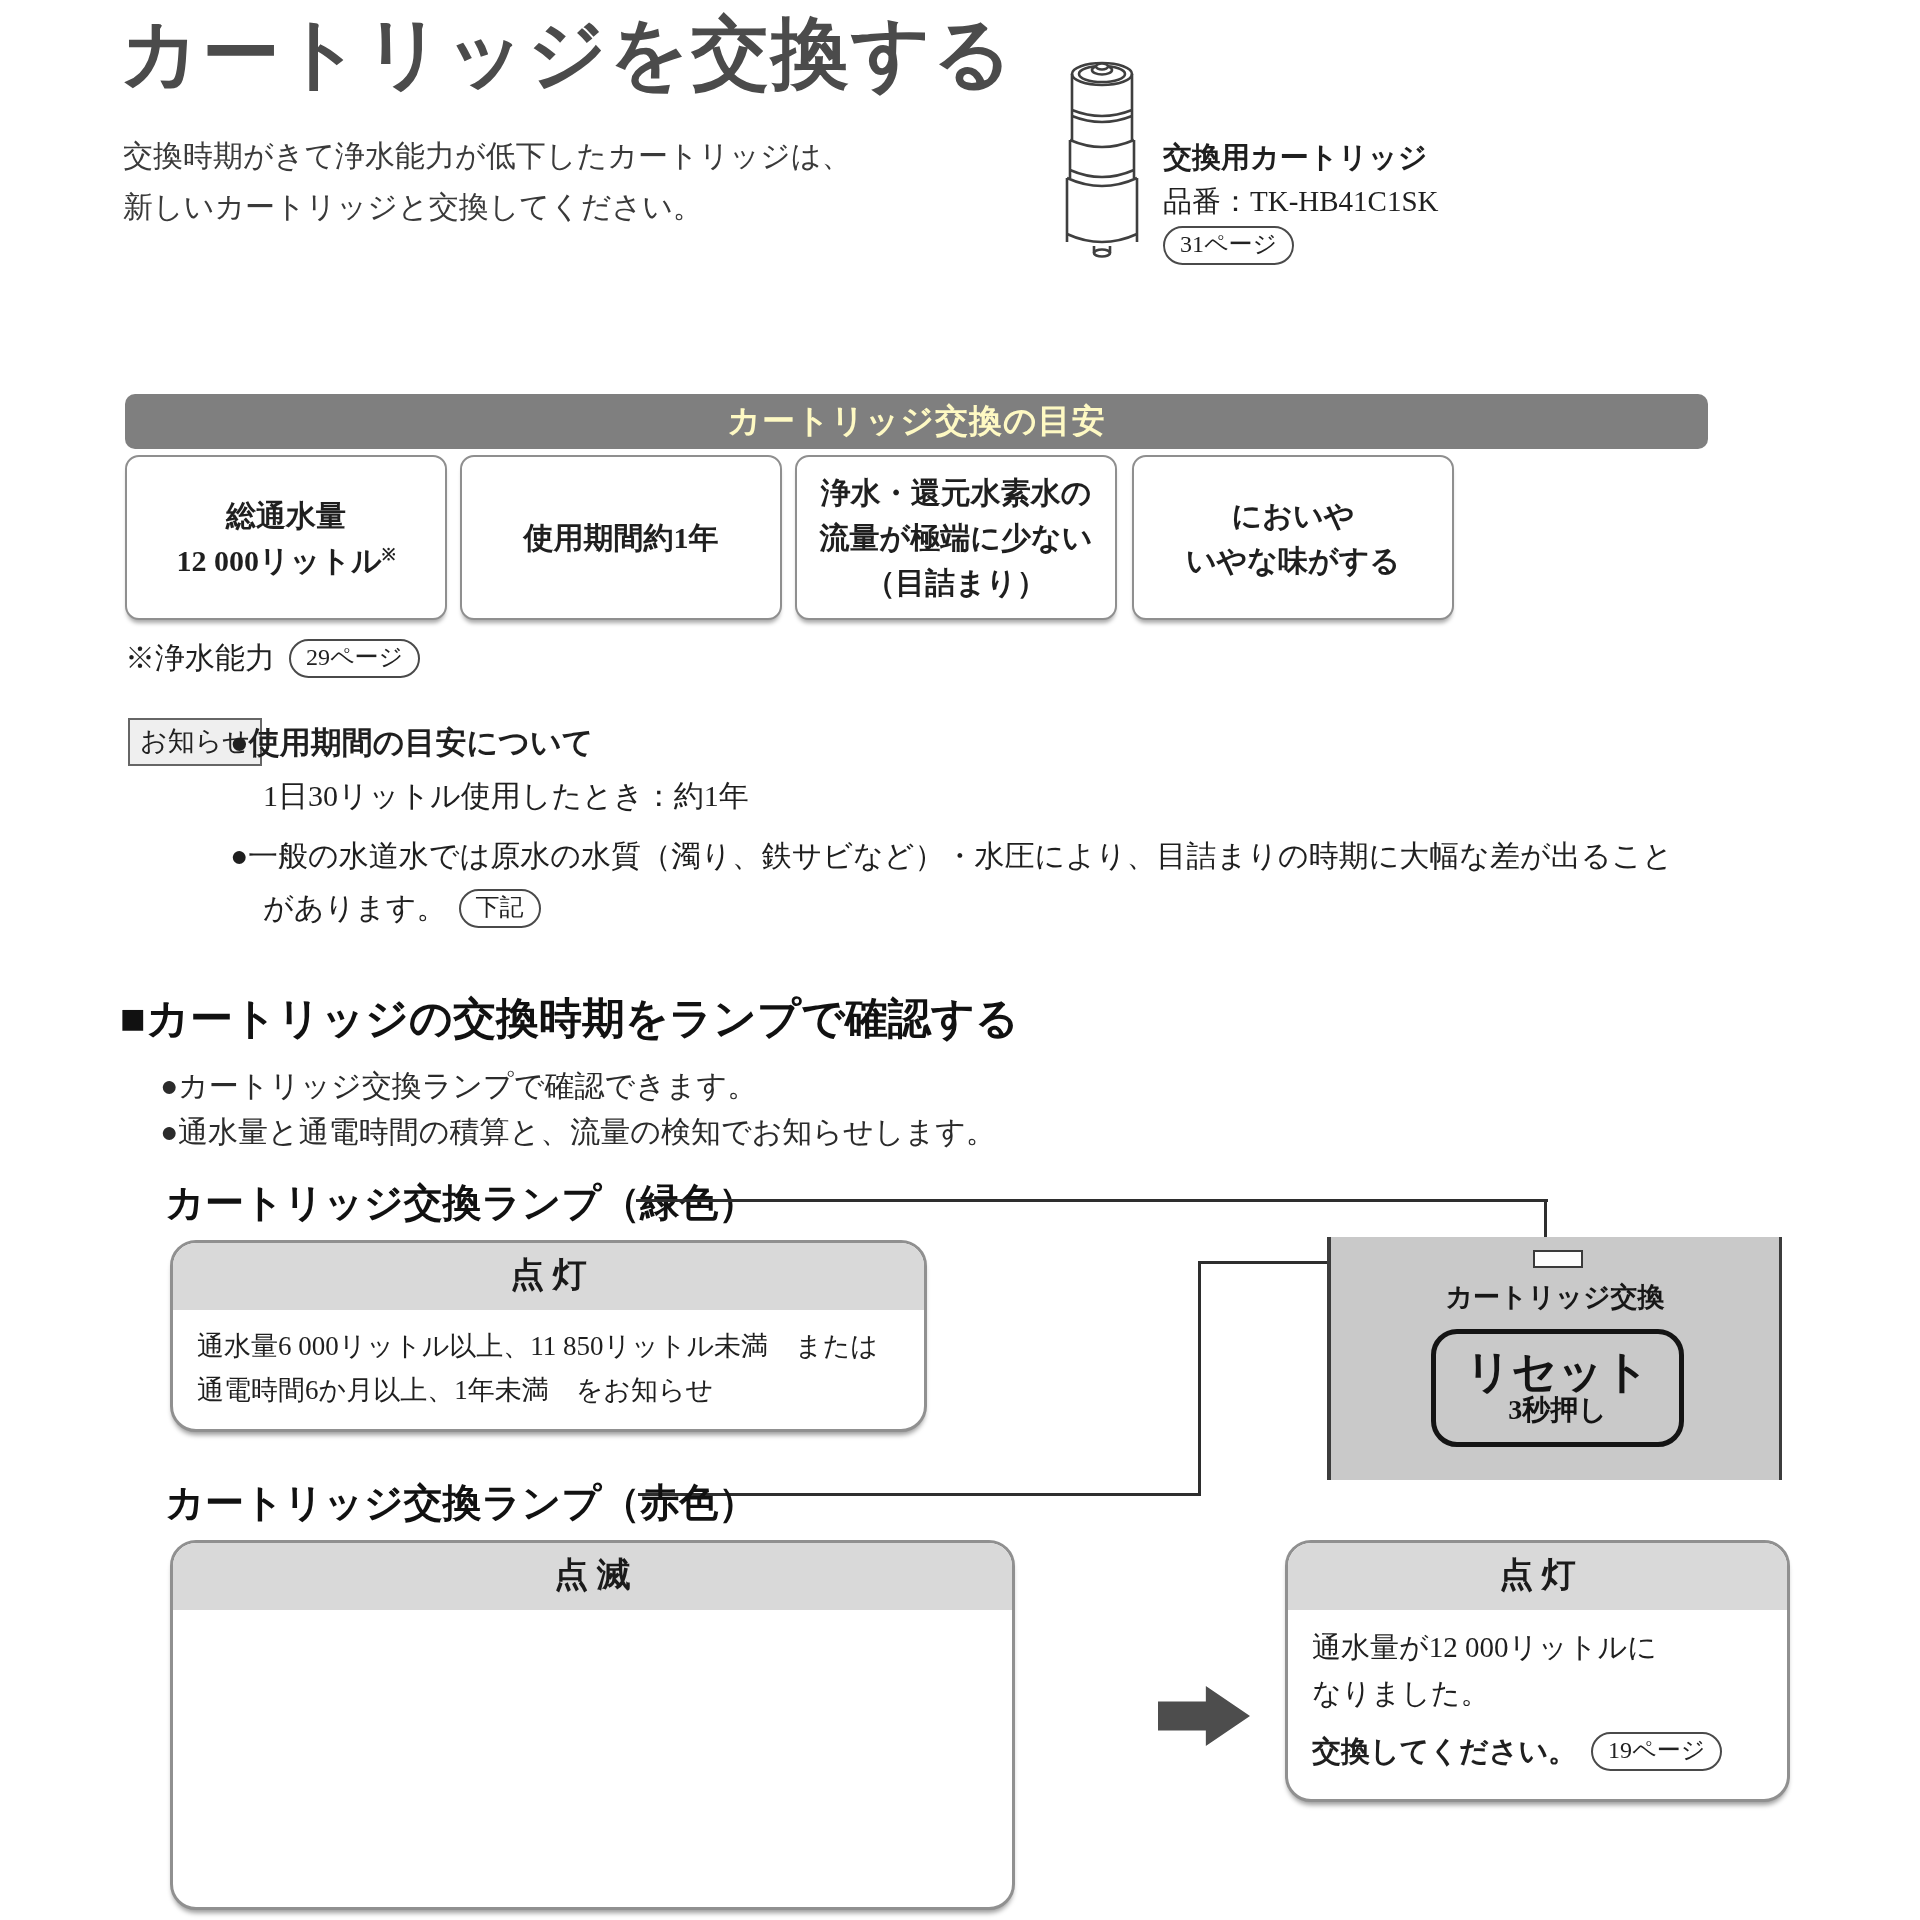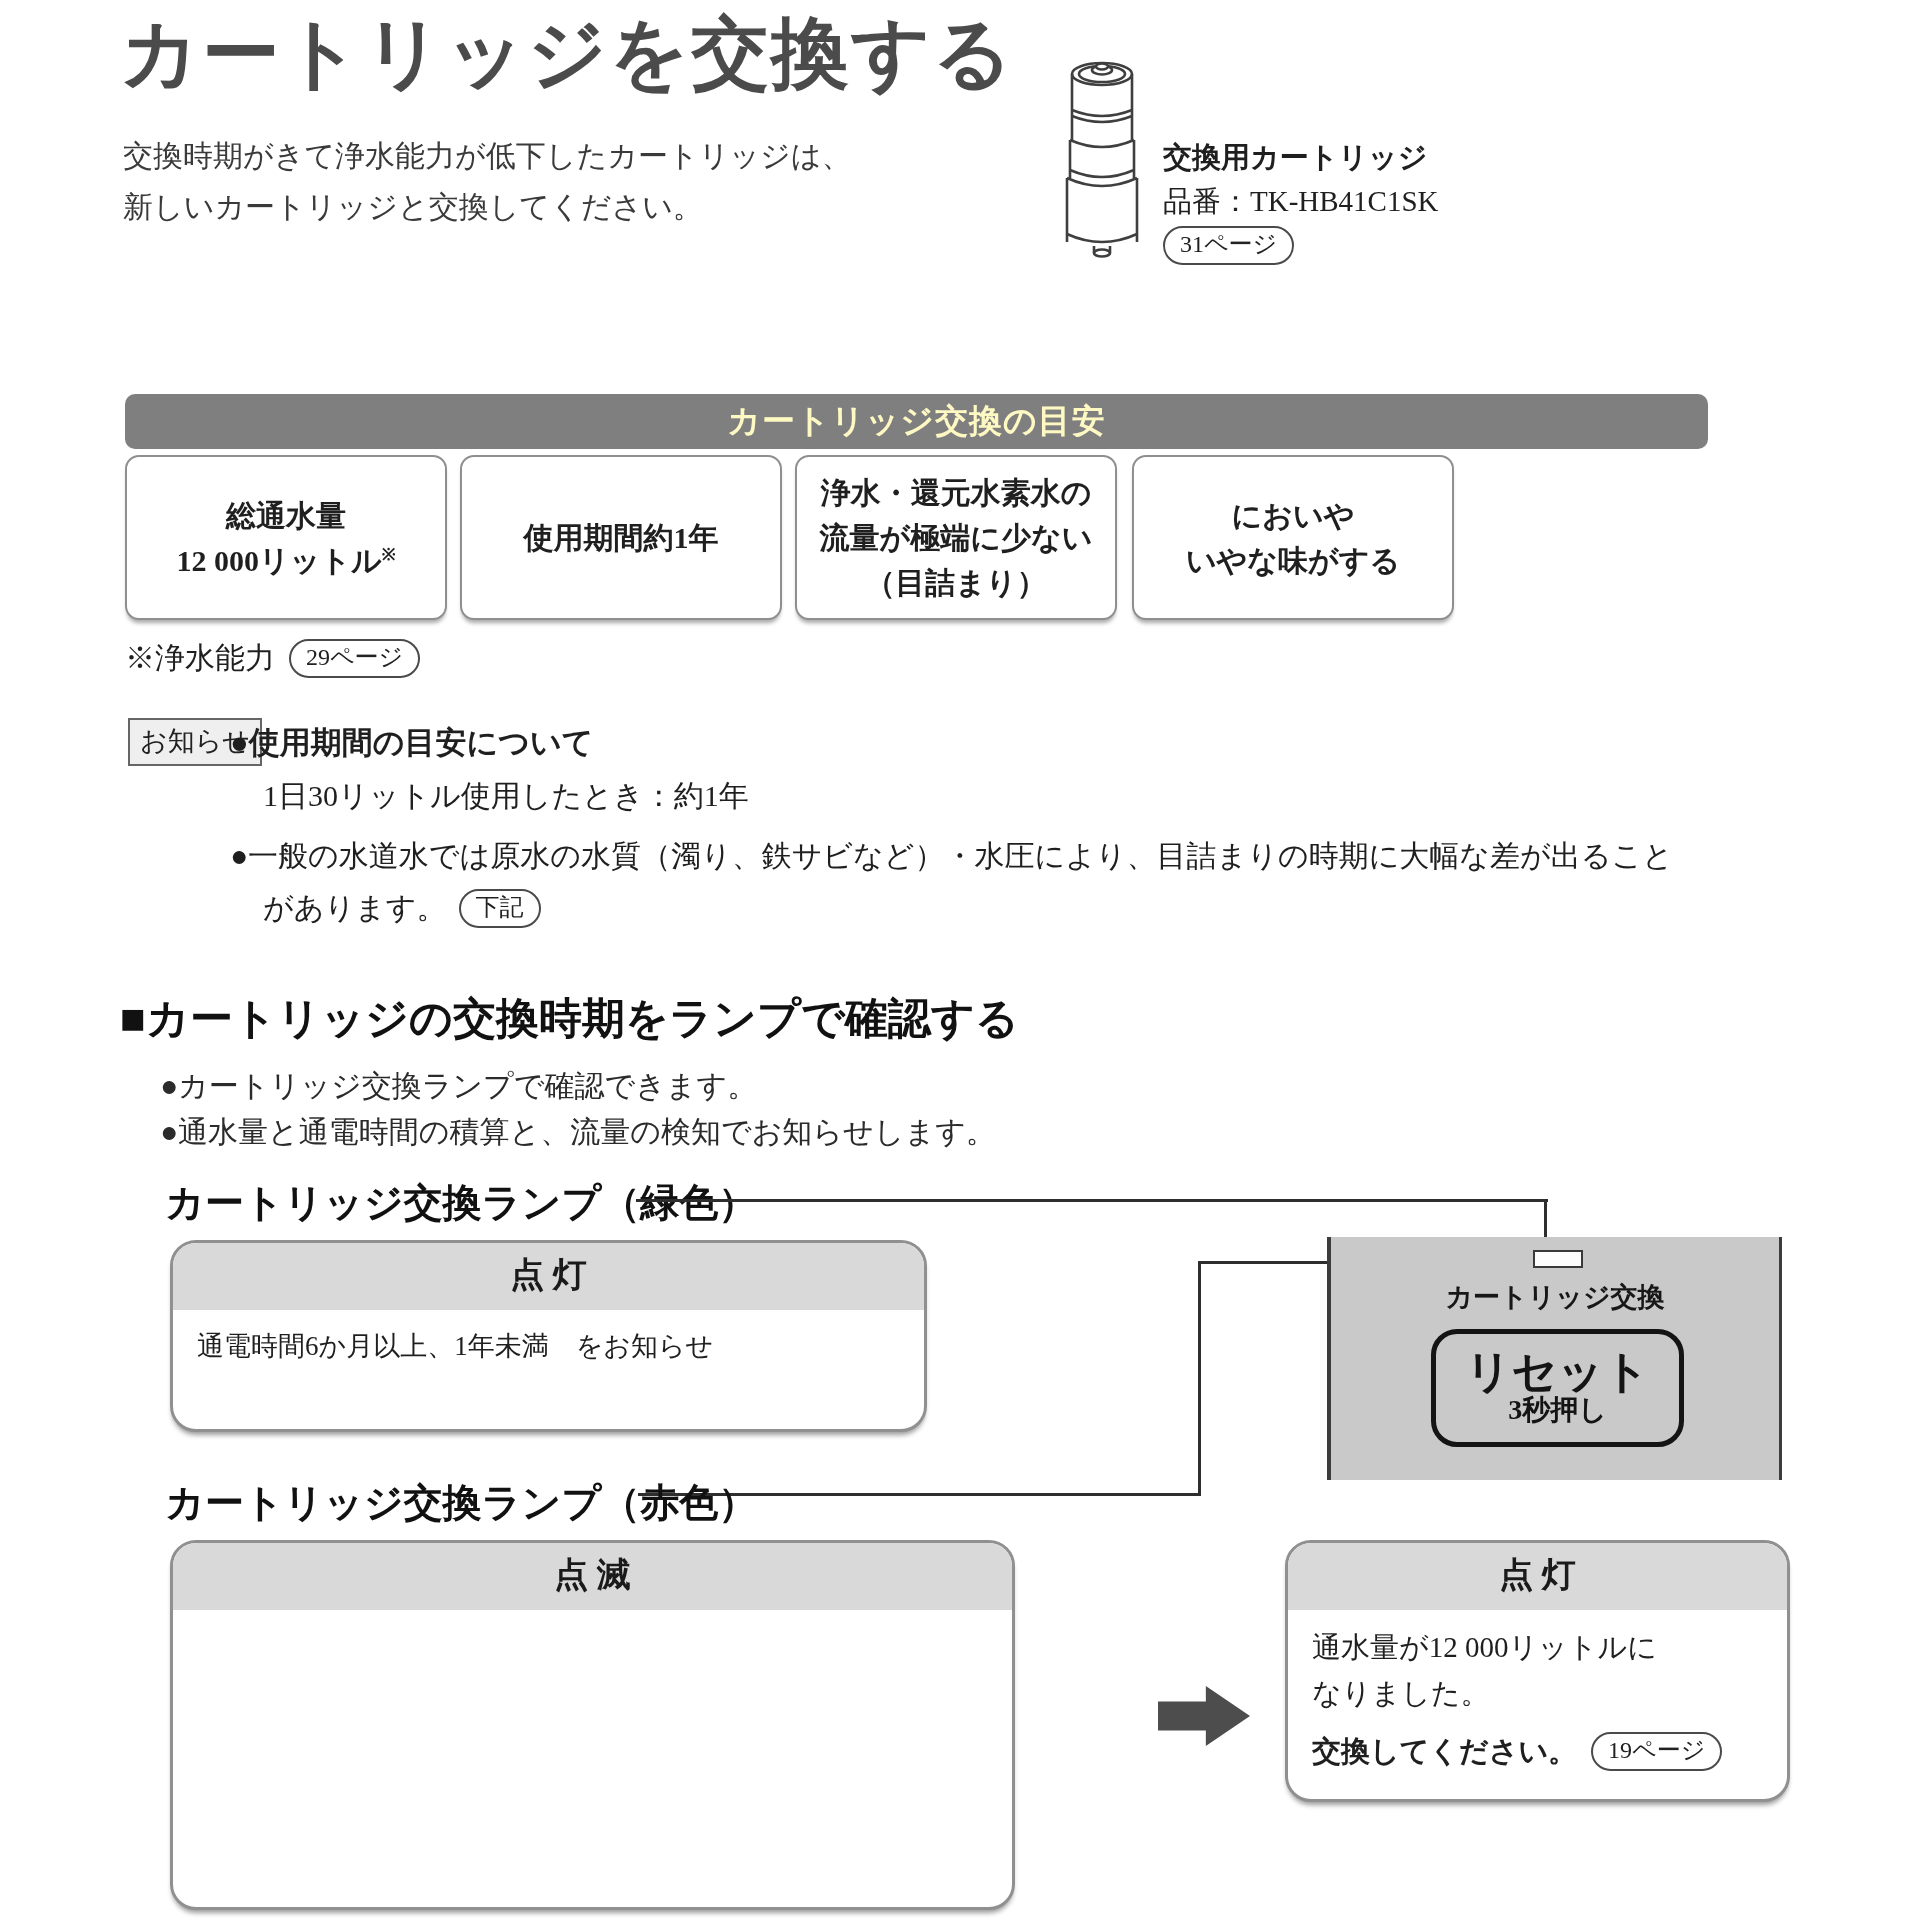--- a/index.html
+++ b/index.html
@@ -171,20 +171,21 @@
 
   <div class="line" style="left:636px; top:1199px; width:912px; height:3px;"></div>
   <div class="line" style="left:1544px; top:1199px; width:3px; height:53px;"></div>
   <div class="line" style="left:638px; top:1493px; width:562px; height:3px;"></div>
   <div class="line" style="left:1198px; top:1261px; width:3px; height:235px;"></div>
   <div class="line" style="left:1198px; top:1261px; width:326px; height:3px;"></div>
 
   <div id="green-box" class="round-box">
     <div class="hd">点 灯</div>
     <div class="bd">
+      <div>通水量6 000リットル以上、11 850リットル未満　または</div>
       <div>通電時間6か月以上、1年未満　をお知らせ</div>
     </div>
   </div>
 
   <div id="red-label" class="lamp-label">カートリッジ交換ランプ（赤色）</div>
 
   <div id="red-box" class="round-box">
     <div class="hd">点 滅</div>
   </div>
 

